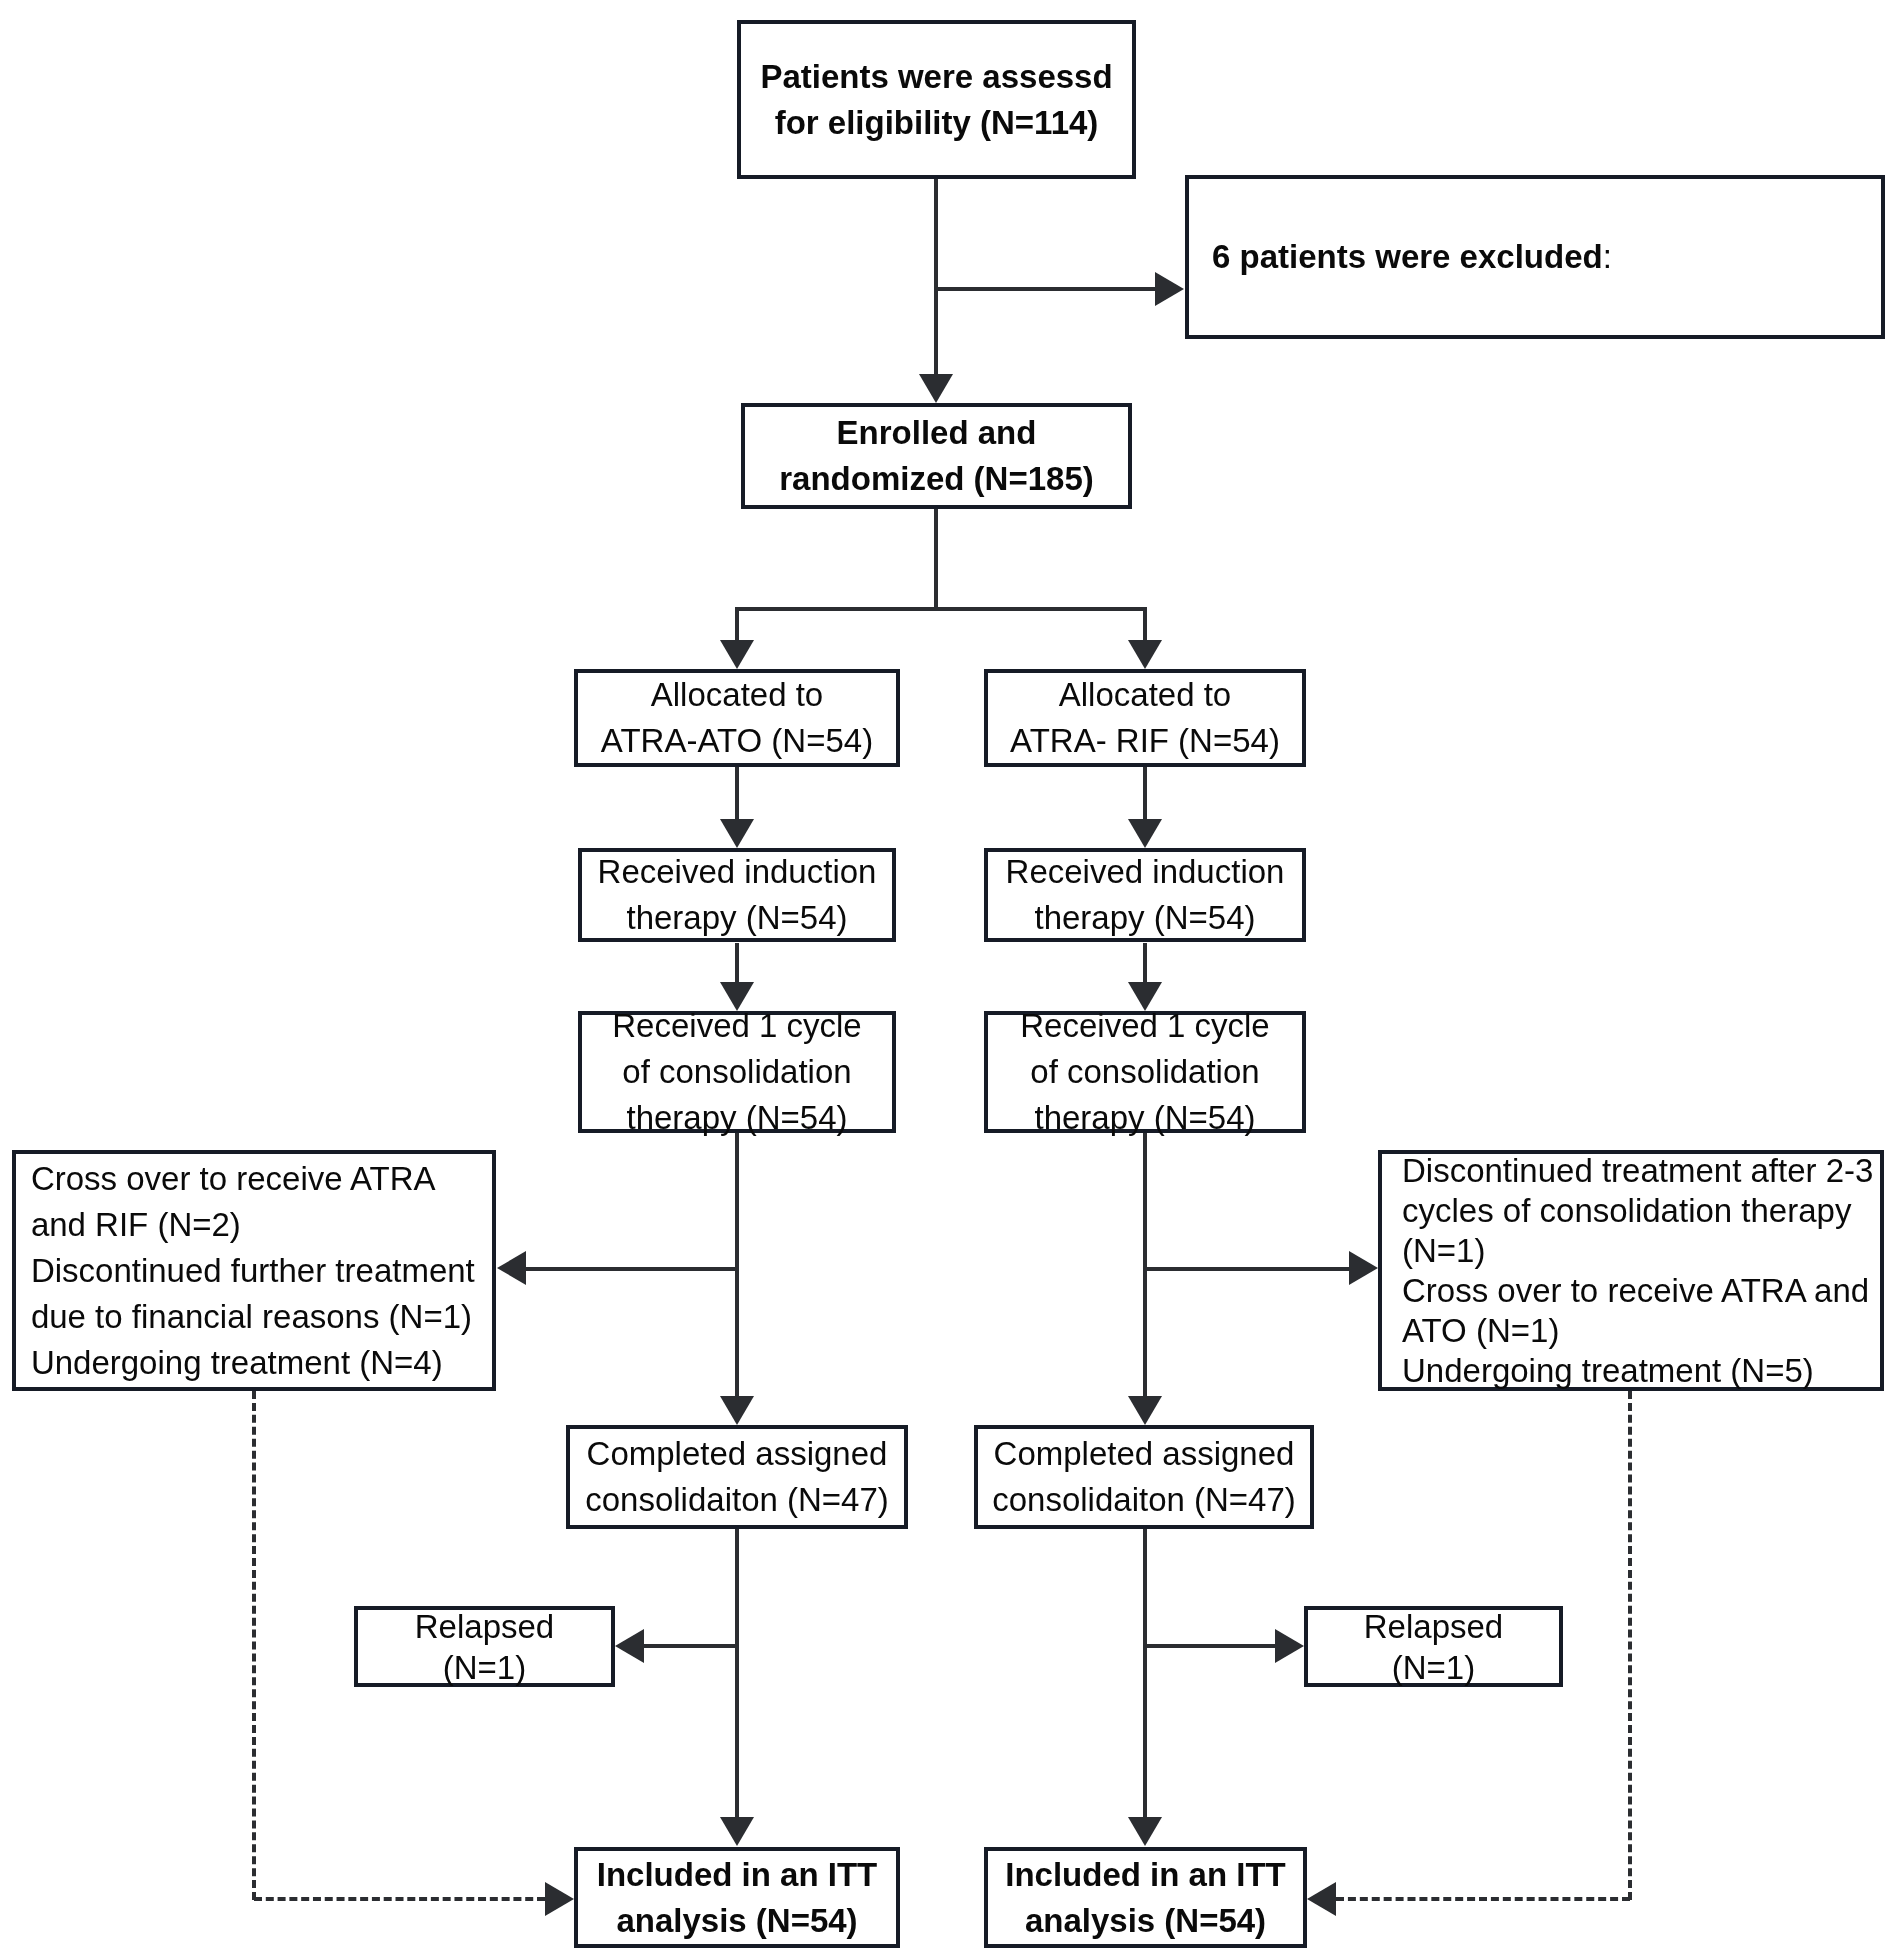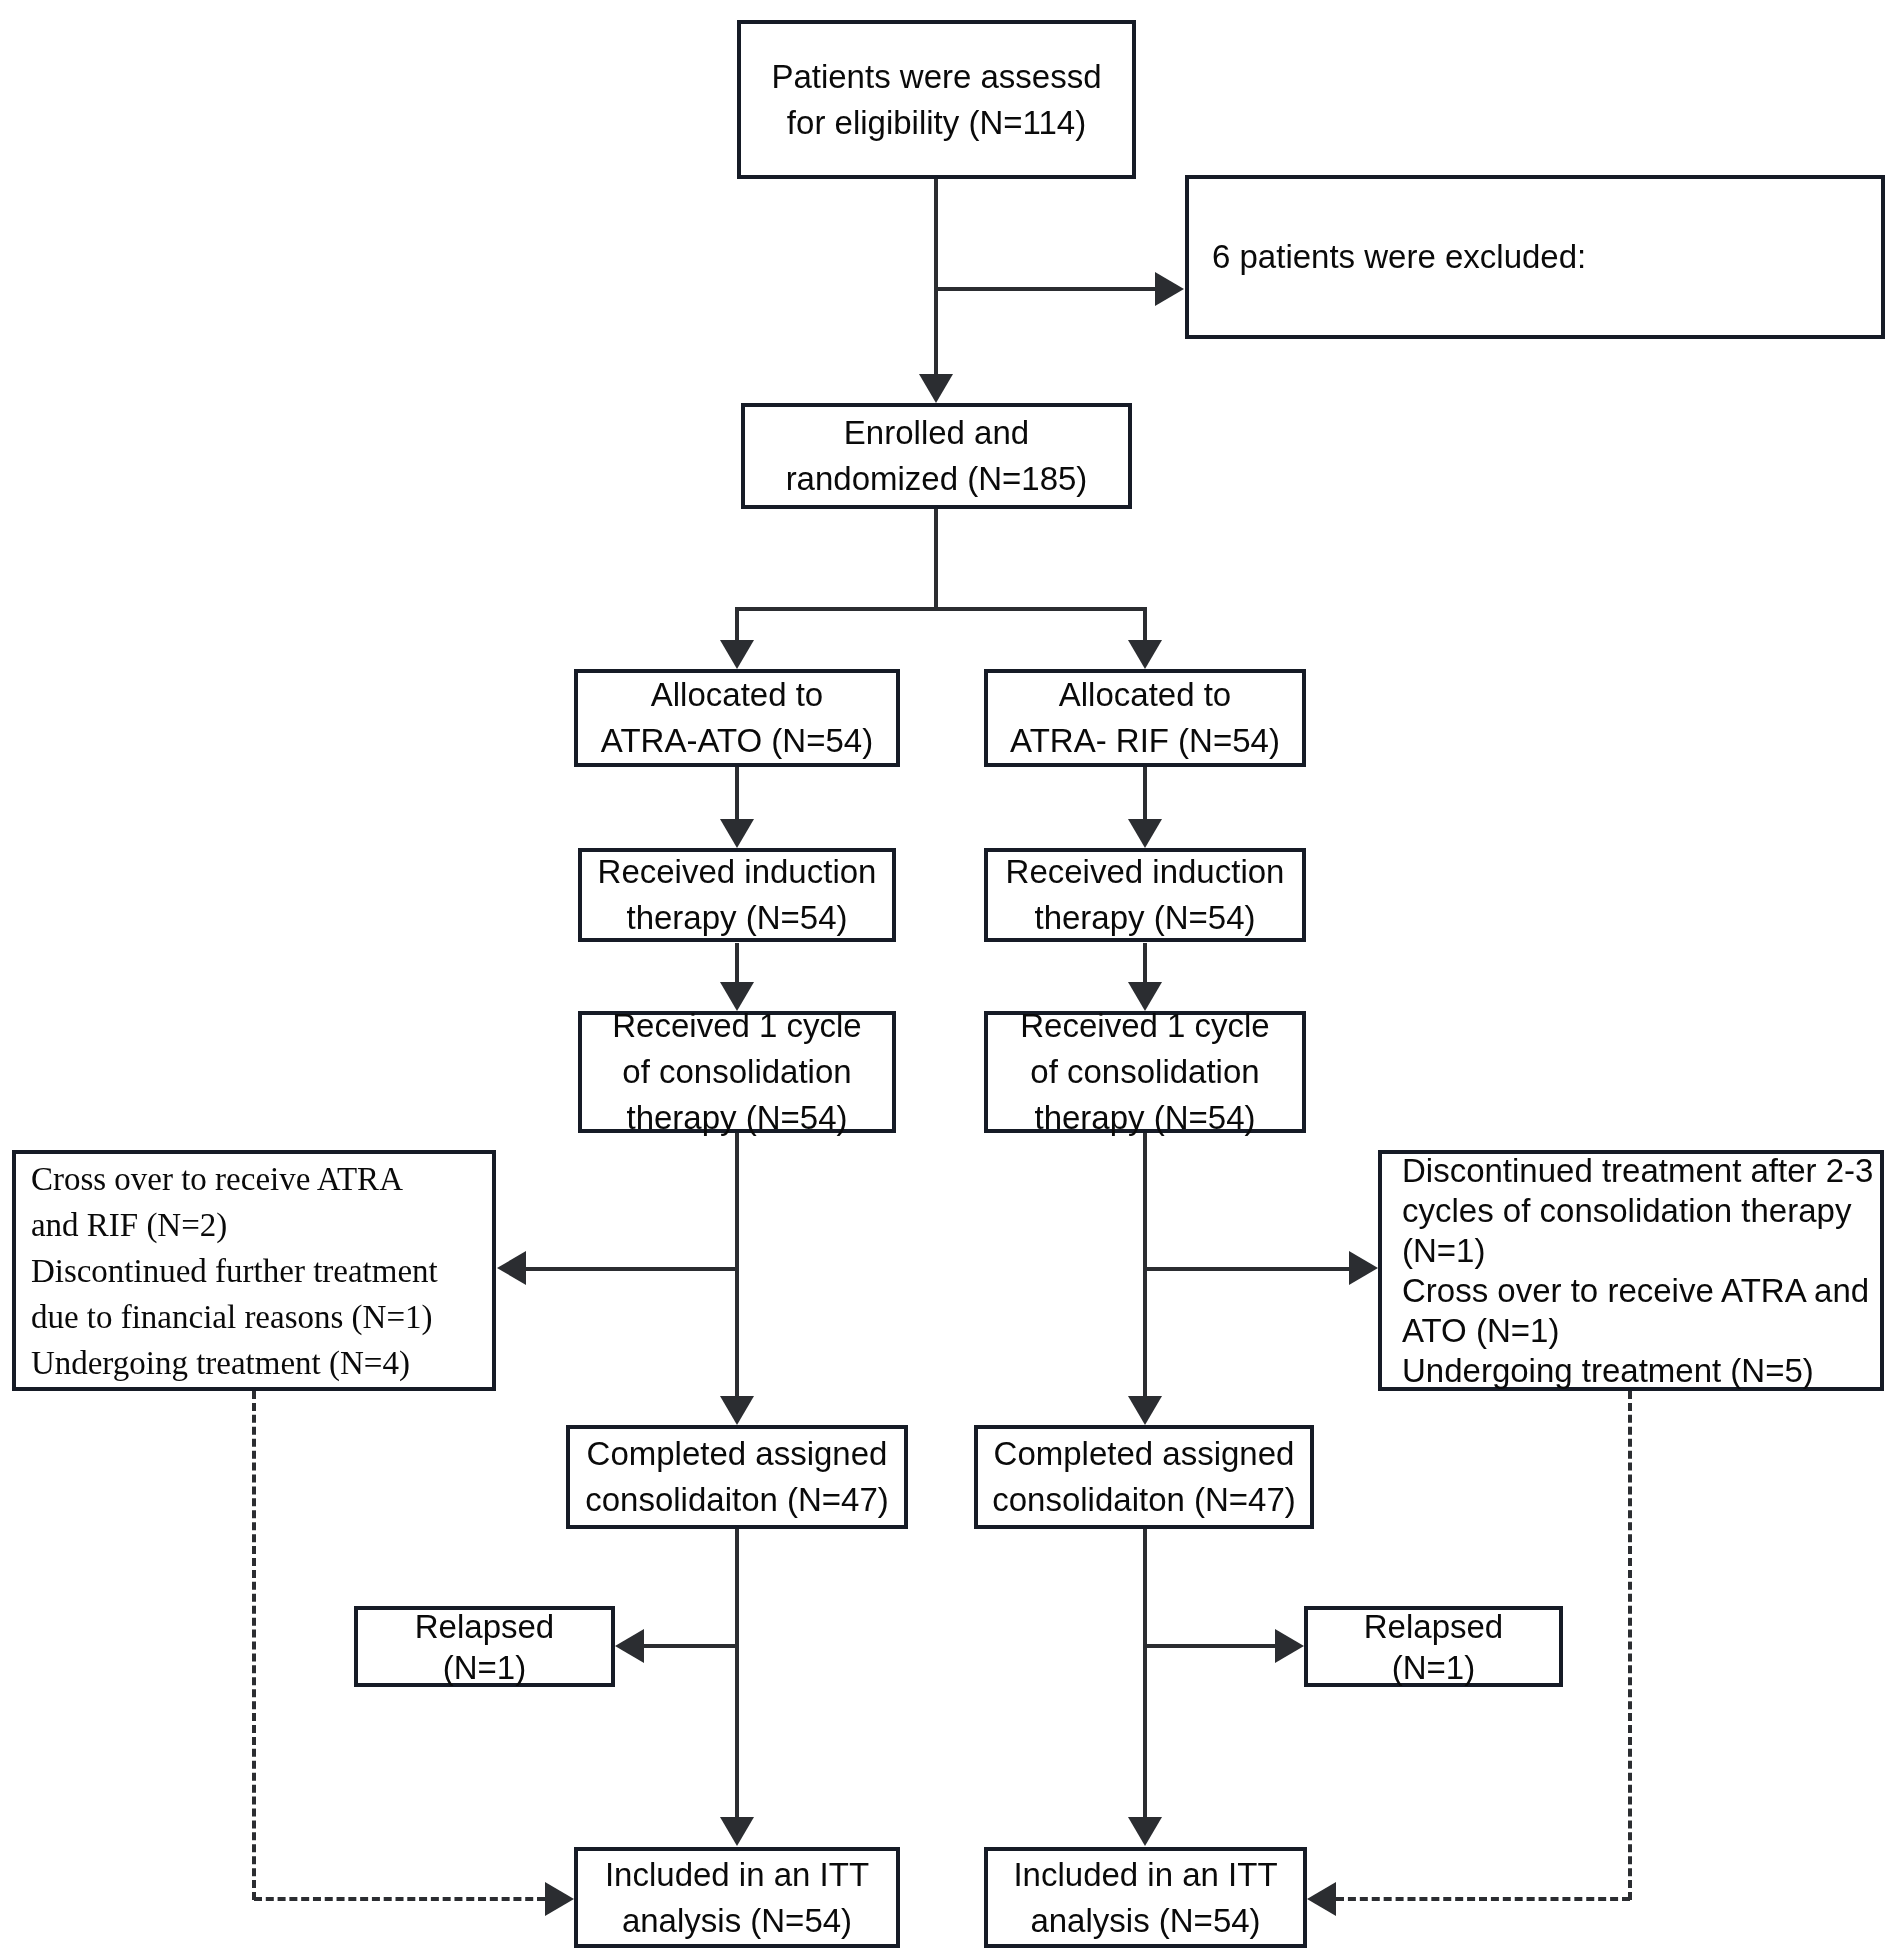--- a/index.html
+++ b/index.html
@@ -32,21 +32,21 @@
     align-items:flex-start;
     text-align:left;
     padding:6.5px 14.7px;
   }
   .txt{
     white-space:pre;
     font-size:33px;
     line-height:46px;
     color:var(--text);
   }
-  .bold{font-weight:normal;}
+  .bold{font-weight:bold;}
   .vline{position:absolute;width:4.1px;background:var(--connector);}
   .hline{position:absolute;height:4.1px;background:var(--connector);}
   .vdash{position:absolute;width:0;border-left:4.9px dashed var(--connector);}
   .hdash{position:absolute;height:0;border-top:4.9px dashed var(--connector);}
   .arr{position:absolute;width:0;height:0;}
   .arr.down{border-left:17px solid transparent;border-right:17px solid transparent;border-top:29px solid var(--connector);}
   .arr.right{border-top:17px solid transparent;border-bottom:17px solid transparent;border-left:29px solid var(--connector);}
   .arr.left{border-top:17px solid transparent;border-bottom:17px solid transparent;border-right:29px solid var(--connector);}
 </style>
 </head>
@@ -90,21 +90,21 @@
     <div class="txt">Received 1 cycle
 of consolidation
 therapy (N=54)</div>
   </div>
   <div class="box" style="left:984px;top:1011px;width:322px;height:122px;">
     <div class="txt">Received 1 cycle
 of consolidation
 therapy (N=54)</div>
   </div>
 
-  <div class="box left-align" style="left:12.2px;top:1150px;width:484px;height:241px;font-family:Liberation Serif, serif;">
+  <div class="box left-align" style="left:12.2px;top:1150px;width:484px;height:241px;">
     <div class="txt">Cross over to receive ATRA
 and RIF (N=2)
 Discontinued further treatment
 due to financial reasons (N=1)
 Undergoing treatment (N=4)</div>
   </div>
   <div class="box left-align" style="left:1378px;top:1150px;width:506px;height:241px;line-height:40px;padding-left:20px;">
     <div class="txt" style="line-height:40px;">Discontinued treatment after 2-3
 cycles of consolidation therapy
 (N=1)

